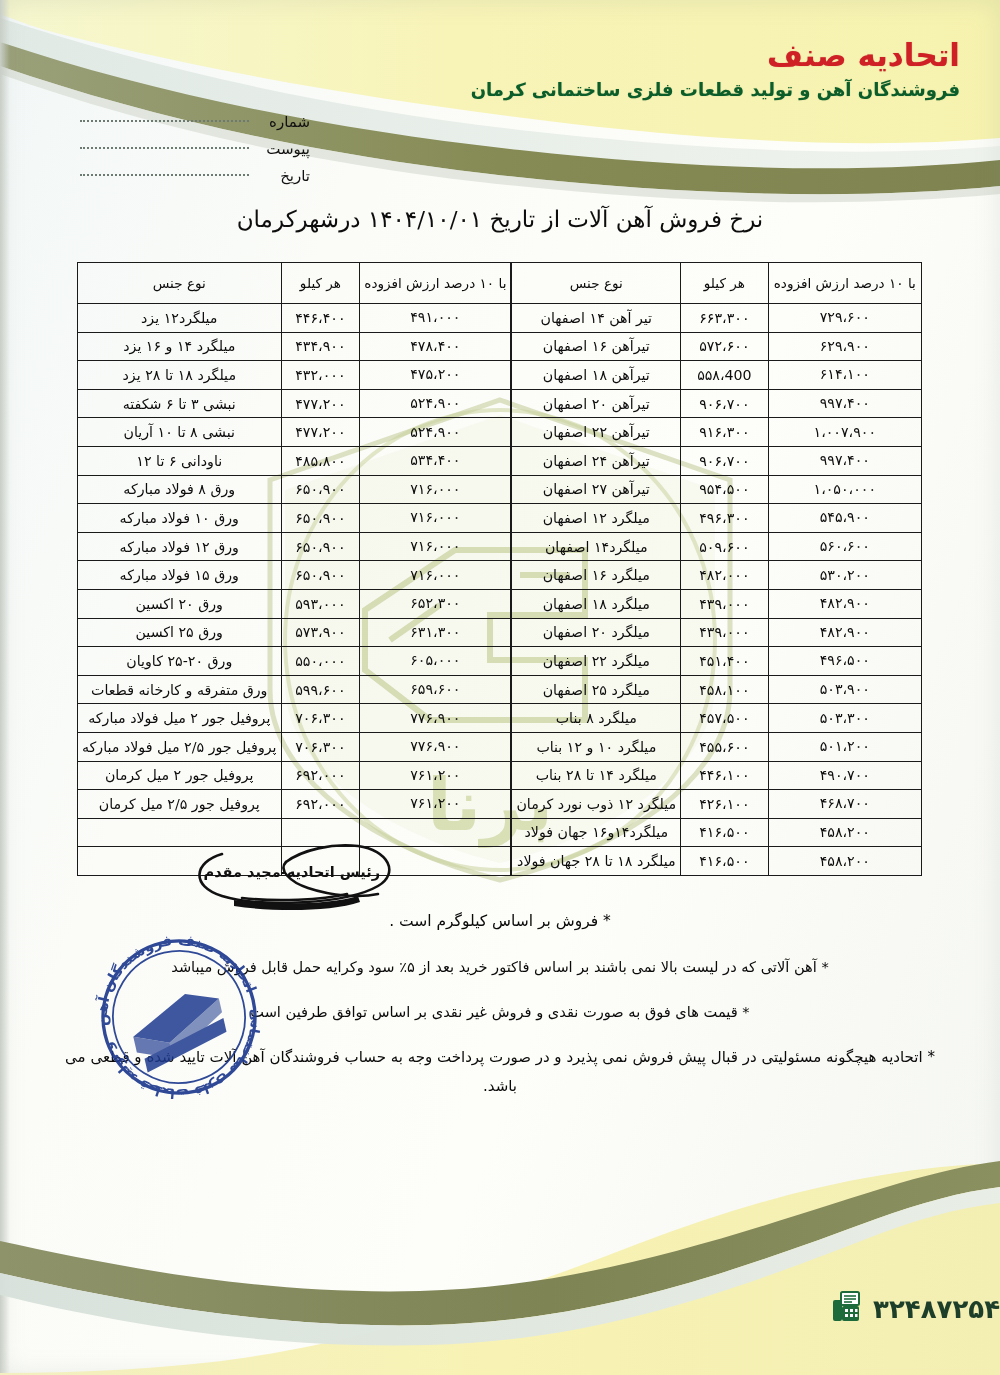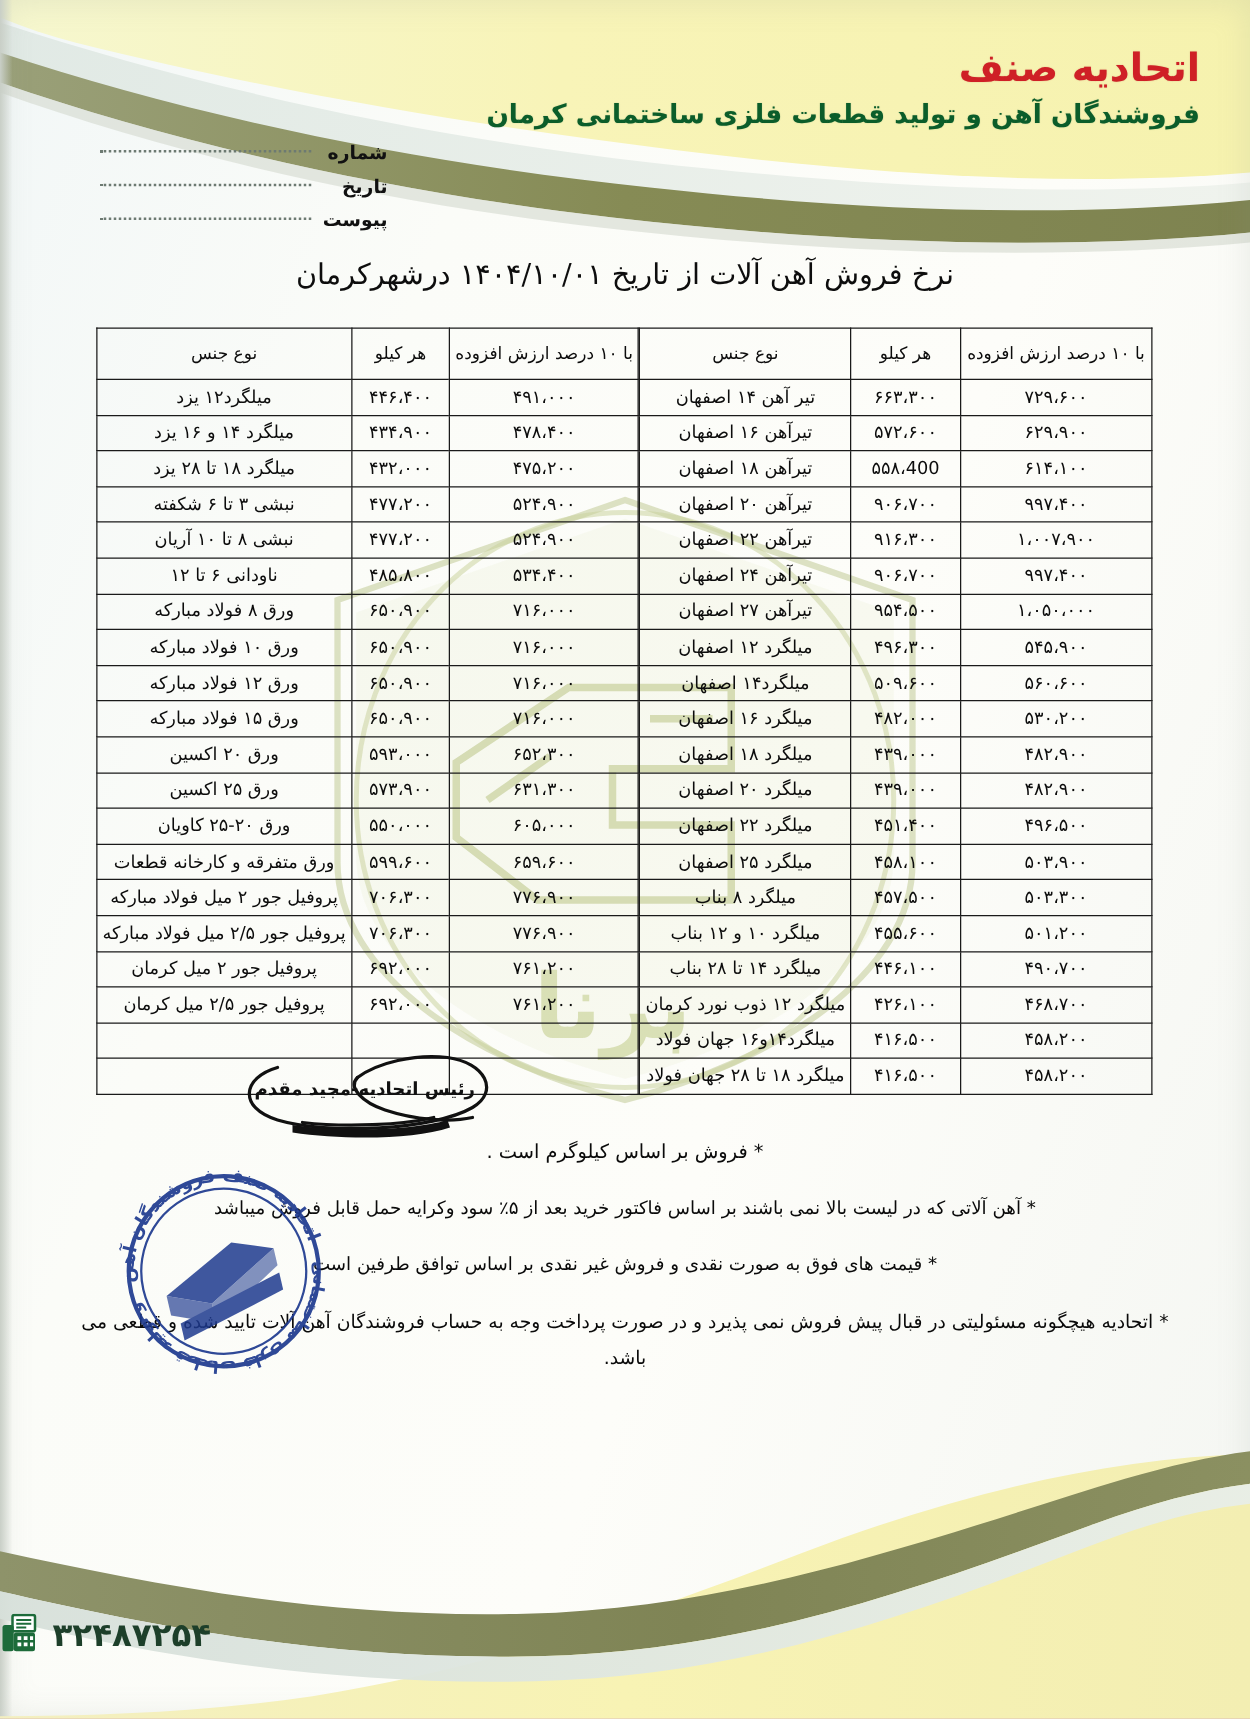--- a/index.html
+++ b/index.html
@@ -57,21 +57,21 @@
   .org-title .line1 {
     color: #cf2026;
     font-size: 31px;
     font-weight: bold;
     letter-spacing: 0px;
     line-height: 1.15;
     text-shadow: 0 0 1px rgba(160,20,25,0.35);
   }
   .org-title .line2 {
     color: #0b5d2a;
-    font-size: 21px;
+    font-size: 18px;
     font-weight: bold;
     margin-top: 5px;
     line-height: 1.2;
     text-shadow: 0 0 1px rgba(10,80,40,0.3);
   }
 
   
   .fields {
     position: absolute;
     right: 690px;
@@ -82,21 +82,21 @@
   .field-row {
     display: flex;
     align-items: center;
     justify-content: flex-end;
     height: 27px;
     gap: 7px;
   }
   .field-label {
     color: #111;
     font-size: 15px;
-    font-weight: bold;
+    font-weight: normal;
     min-width: 54px;
     text-align: justify;
     text-align-last: justify;
     letter-spacing: 0.5px;
   }
   .field-dots {
     flex: 1;
     border-bottom: 2.5px dotted #6d7a72;
     height: 1px;
     margin-bottom: 3px;
@@ -239,21 +239,21 @@
     overflow: hidden;
     z-index: 4;
   }
   .contact {
     position: absolute;
     bottom: 48px;
     left: 0;
     width: 1000px;
     display: flex;
     flex-direction: row-reverse;
-    justify-content: flex-start;
+    justify-content: flex-end;
     align-items: center;
     gap: 60px;
     z-index: 8;
   }
   .contact-item {
     display: flex;
     align-items: center;
     gap: 12px;
     direction: ltr;
   }
@@ -309,25 +309,25 @@
     <div class="line1">اتحادیه صنف</div>
     <div class="line2">فروشندگان آهن و تولید قطعات فلزی ساختمانی کرمان</div>
   </div>
 
   <div class="fields">
     <div class="field-row">
       <span class="field-label">شماره</span>
       <span class="field-dots"></span>
     </div>
     <div class="field-row">
-      <span class="field-label">تاریخ</span>
+      <span class="field-label">پیوست</span>
       <span class="field-dots"></span>
     </div>
     <div class="field-row">
-      <span class="field-label">پیوست</span>
+      <span class="field-label">تاریخ</span>
       <span class="field-dots"></span>
     </div>
   </div>
 
   <div class="doc-title">نرخ فروش آهن آلات از تاریخ ۱۴۰۴/۱۰/۰۱ درشهرکرمان</div>
 
   <div class="watermark">
     <svg width="620" height="560" viewBox="0 0 620 560" xmlns="http://www.w3.org/2000/svg">
       <g fill="none" stroke="#c3cc9a" stroke-width="5" opacity="0.6">
         <path d="M310,40 L540,120 L540,330 C540,420 430,490 310,520 C190,490 80,420 80,330 L80,120 Z"></path>

